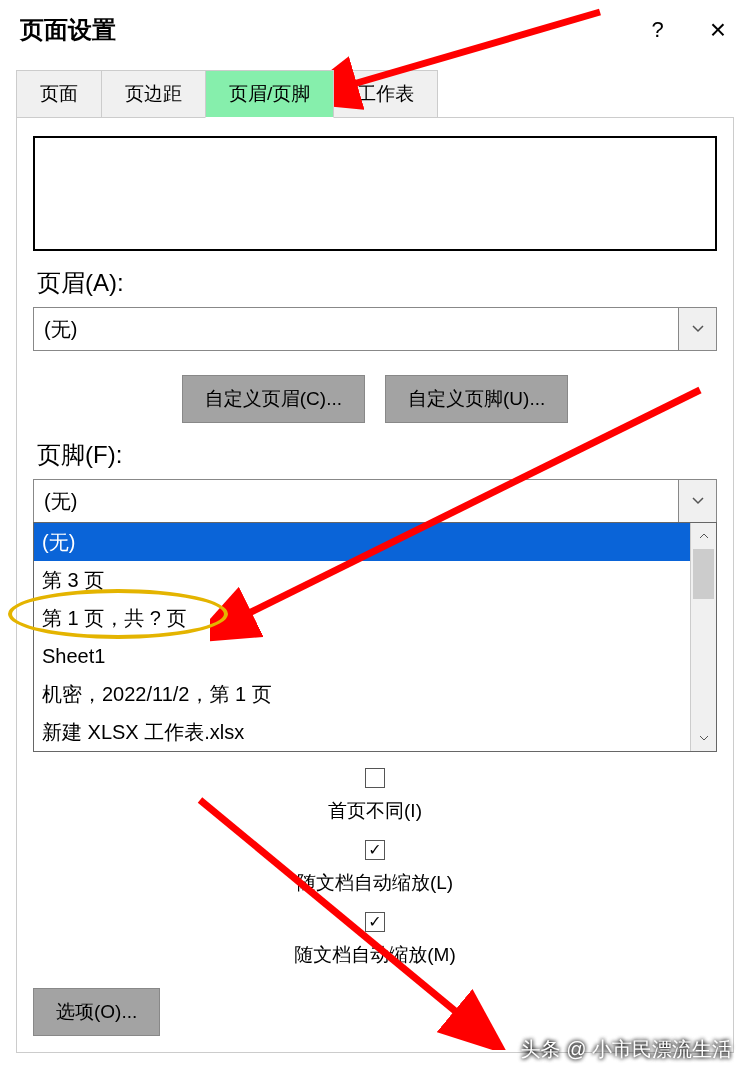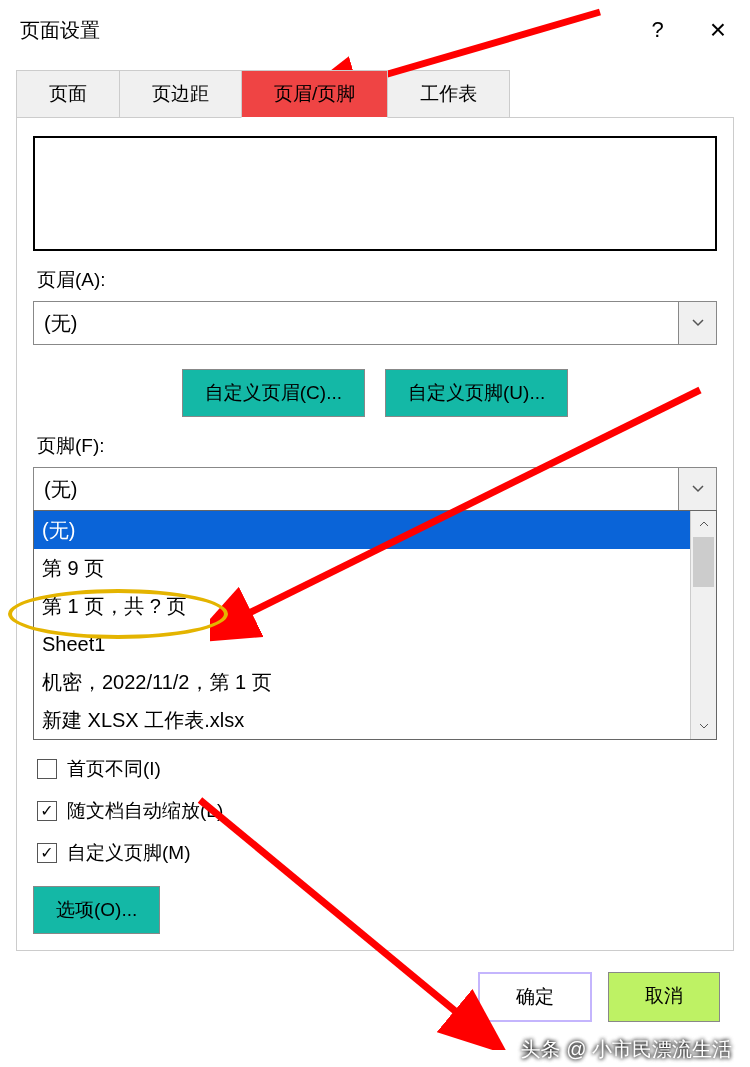--- a/index.html
+++ b/index.html
@@ -12,61 +12,61 @@
       overflow: hidden;
     }
     .titlebar {
       display: flex;
       align-items: center;
       justify-content: space-between;
       padding: 8px 16px 8px 20px;
       font-size: 20px;
       height: 60px;
     }
-    .titlebar-title { font-size: 20px; }
+    .titlebar-title { font-size: 24px; font-weight: bold; }
     .titlebar-controls { display: flex; gap: 30px; align-items: center; font-size: 22px; }
     .titlebar-controls span { cursor: default; padding: 4px 8px; }
 
     .tabs {
       display: flex;
       padding: 10px 16px 0 16px;
       border-bottom: none;
     }
     .tab {
-      padding: 10px 32px;
+      padding: 10px 23px;
       font-size: 19px;
       background: #f0f0f0;
       border: 1px solid #ccc;
       border-bottom: none;
       margin-right: -1px;
       cursor: default;
     }
     .tab.active {
-      background: #ef4444;
+      background: #86efac;
       border-bottom: 1px solid #fff;
       position: relative;
       z-index: 2;
     }
 
     .content {
       border: 1px solid #ccc;
       margin: 0 16px 0 16px;
       padding: 18px 16px 16px 16px;
       position: relative;
       top: -1px;
     }
 
     .preview-box {
       height: 115px;
       border: 2px solid #000;
       background: #fff;
     }
 
     .field-label {
-      font-size: 19px;
+      font-size: 24px;
       margin: 16px 0 8px 4px;
     }
 
     .combo {
       display: flex;
       border: 1px solid #888;
       height: 44px;
       align-items: center;
       background: #fff;
     }
@@ -88,21 +88,21 @@
 
     .custom-btns {
       display: flex;
       justify-content: center;
       gap: 20px;
       margin-top: 24px;
       margin-bottom: 10px;
     }
     .btn {
       border: 1px solid #888;
-      background: #14b8a6;
+      background: #a3a3a3;
       padding: 10px 22px;
       font-size: 19px;
       cursor: default;
     }
 
     .dropdown-list {
       border: 1px solid #666;
       background: #fff;
       font-size: 20px;
       display: flex;
@@ -131,20 +131,21 @@
     }
     .scroll-track { flex: 1; position: relative; }
     .scroll-thumb { position: absolute; top: 0; left: 2px; right: 2px; height: 50px; background: #ccc; }
 
     .checkbox-row {
       display: flex;
       align-items: center;
       gap: 10px;
       margin: 16px 4px 0 4px;
       font-size: 19px;
+      flex-direction: column;
     }
     .checkbox {
       width: 20px;
       height: 20px;
       border: 1px solid #555;
       display: flex;
       align-items: center;
       justify-content: center;
       background: #fff;
     }
@@ -240,21 +241,21 @@
     <div class="combo-btn">
       <svg viewBox="0 0 12 8">
           <path d="M1 1 L6 6 L11 1" stroke="#555" stroke-width="1.5" fill="none"></path>
         </svg>
     </div>
   </div>
 
   <div class="dropdown-list" style="margin-top:-1px;">
     <div class="dropdown-items">
       <div class="dropdown-item selected">(无)</div>
-      <div class="dropdown-item">第 9 页</div>
+      <div class="dropdown-item">第 3 页</div>
       <div class="dropdown-item">第 1 页，共 ? 页</div>
       <div class="dropdown-item">Sheet1</div>
       <div class="dropdown-item"> 机密，2022/11/2，第 1 页</div>
       <div class="dropdown-item">新建 XLSX 工作表.xlsx</div>
     </div>
     <div class="dropdown-scrollbar">
       <div class="scroll-arrow">
         <svg width="10" height="6">
             <path d="M1 5 L5 1 L9 5" stroke="#555" fill="none"></path>
           </svg>
@@ -273,21 +274,21 @@
   <div class="checkbox-row">
     <div class="checkbox"></div>
     <span>首页不同(I)</span>
   </div>
   <div class="checkbox-row">
     <div class="checkbox checked"></div>
     <span>随文档自动缩放(L)</span>
   </div>
   <div class="checkbox-row">
     <div class="checkbox checked"></div>
-    <span>自定义页脚(M)</span>
+    <span>随文档自动缩放(M)</span>
   </div>
 
   <div class="options-row">
     <div class="btn">选项(O)...</div>
   </div>
 
 </div>
 
 <div class="dialog-footer">
   <div class="footer-btn primary">确定</div>

